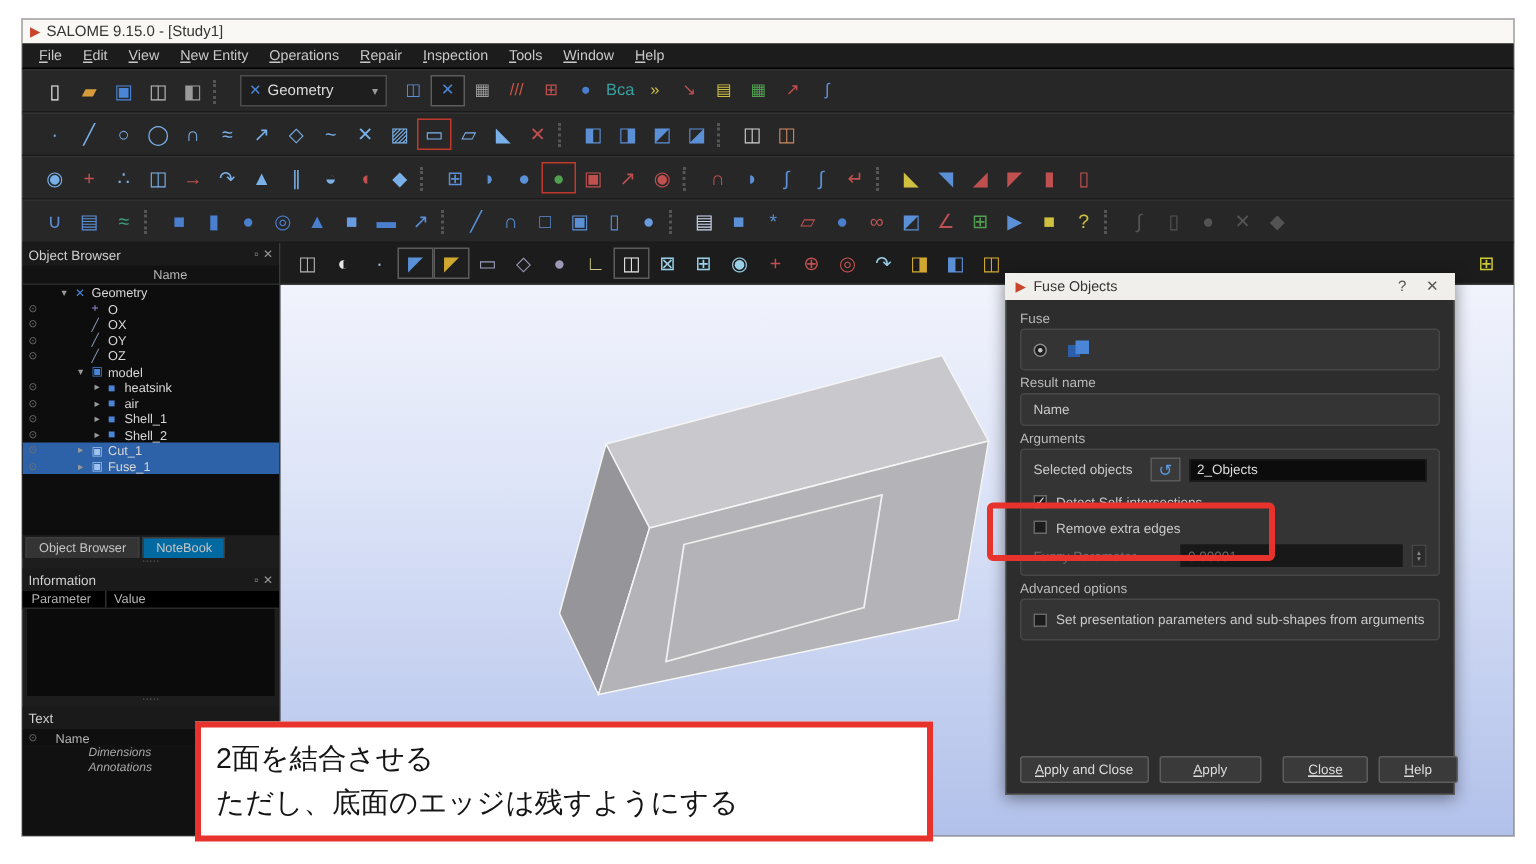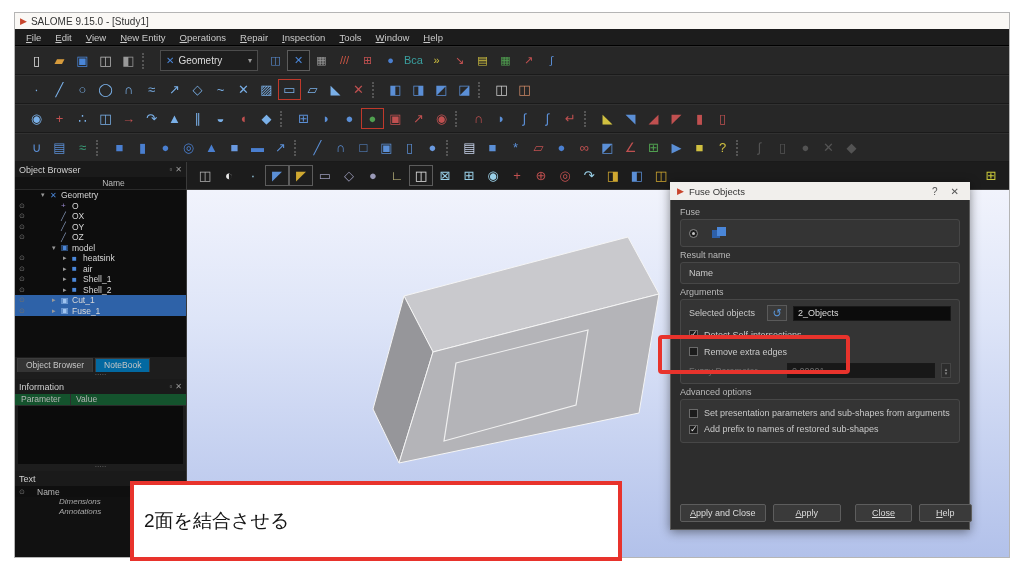--- a/index.html
+++ b/index.html
@@ -46,21 +46,21 @@
   .tree-row .eye { width:22px; flex:0 0 auto; color:#6f6f6f; font-size:7px; text-align:left; padding-left:4px; }
   .tree-row .indent { flex:0 0 auto; display:inline-block; }
   .tree-row .arrow { width:9px; flex:0 0 auto; color:#9a9a9a; font-size:7px; }
   .tree-row .tic { width:11px; flex:0 0 auto; font-size:8px; }
 
   .dock-tabs { height:15px; background:#1d1d1d; display:flex; gap:2px; padding:1px 2px 0 2px; flex:0 0 auto; }
   .tab { font-size:8.5px; color:#c5c5c5; padding:1px 8px 0 8px; background:#0369a1; border:1px solid #3c3c3c; border-bottom:none; cursor:default; }
   .tab.selected { background:#343434; }
   .splitter { height:7px; color:#6a6a6a; font-size:7px; line-height:5px; text-align:center; flex:0 0 auto; }
 
-  .info-header { height:12px; background:#14532d; display:flex; font-size:8.5px; color:#b5b5b5; border-bottom:1px solid #2a2a2a; flex:0 0 auto; }
+  .info-header { height:12px; background:#000000; display:flex; font-size:8.5px; color:#b5b5b5; border-bottom:1px solid #2a2a2a; flex:0 0 auto; }
   .info-header .c1 { width:56px; padding-left:6px; border-right:1px solid #2f2f2f; }
   .info-header .c2 { padding-left:5px; }
   .info-body { height:58px; background:#0b0b0b; margin:0 3px; flex:0 0 auto; }
 
   .text-header { height:11px; background:#0f0f0f; display:flex; align-items:center; font-size:8.5px; color:#b5b5b5; flex:0 0 auto; }
   .text-header .gut { width:22px; color:#6f6f6f; font-size:7px; padding-left:4px; }
   .text-rows { background:#111; flex:1 1 auto; }
   .text-row { font-size:8px; color:#a8a8a8; padding-left:44px; height:9.5px; line-height:9.5px; cursor:default;font-style:italic; }
 
   
@@ -483,30 +483,27 @@
         </span>
       </div>
     </div>
     <div class="glabel">Advanced options</div>
     <div class="group">
 
     <div class="cb-row" style="height:16px;">
           <span class="cb"></span>
           <span>Set presentation parameters and sub-shapes from arguments</span>
         </div>
-        <div class="cb-row checked" style="height:16px;">
-          <span class="cb"></span>
-          <span>Add prefix to names of restored sub-shapes</span>
-        </div>
       </div>
     <div class="btnrow">
       <span class="dlg-btn">Apply and Close</span>
       <span class="dlg-btn" style="padding:3px 22px;">Apply</span>
       <span class="sp"></span>
       <span class="dlg-btn" style="padding:3px 16px;text-decoration:underline;">Close</span>
       <span class="dlg-btn" style="padding:3px 16px;">Help</span>
     </div>
   </div>
 </div>
 
 <div class="annotation">
   <div>2面を結合させる</div>
+  <div>ただし、底面のエッジは残すようにする</div>
 </div>
 
 </body></html>

